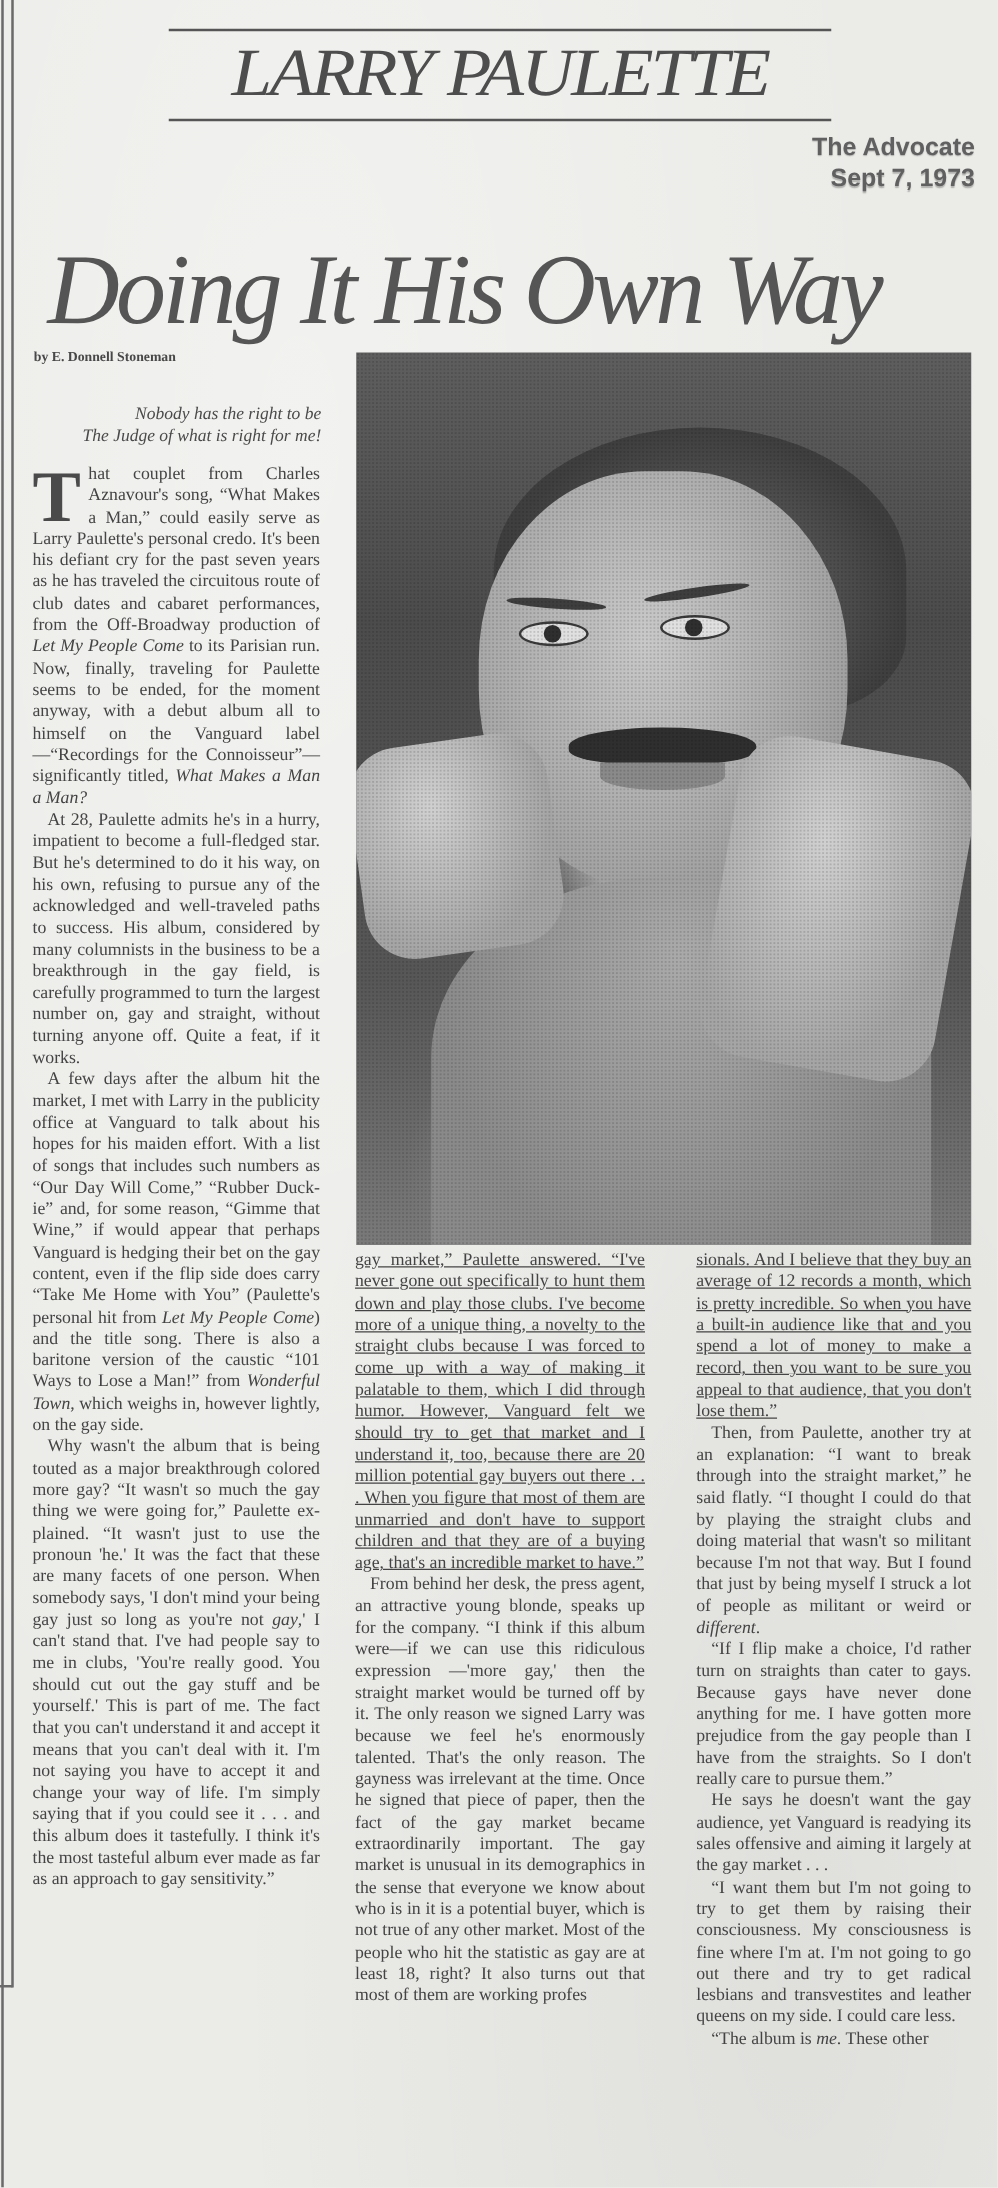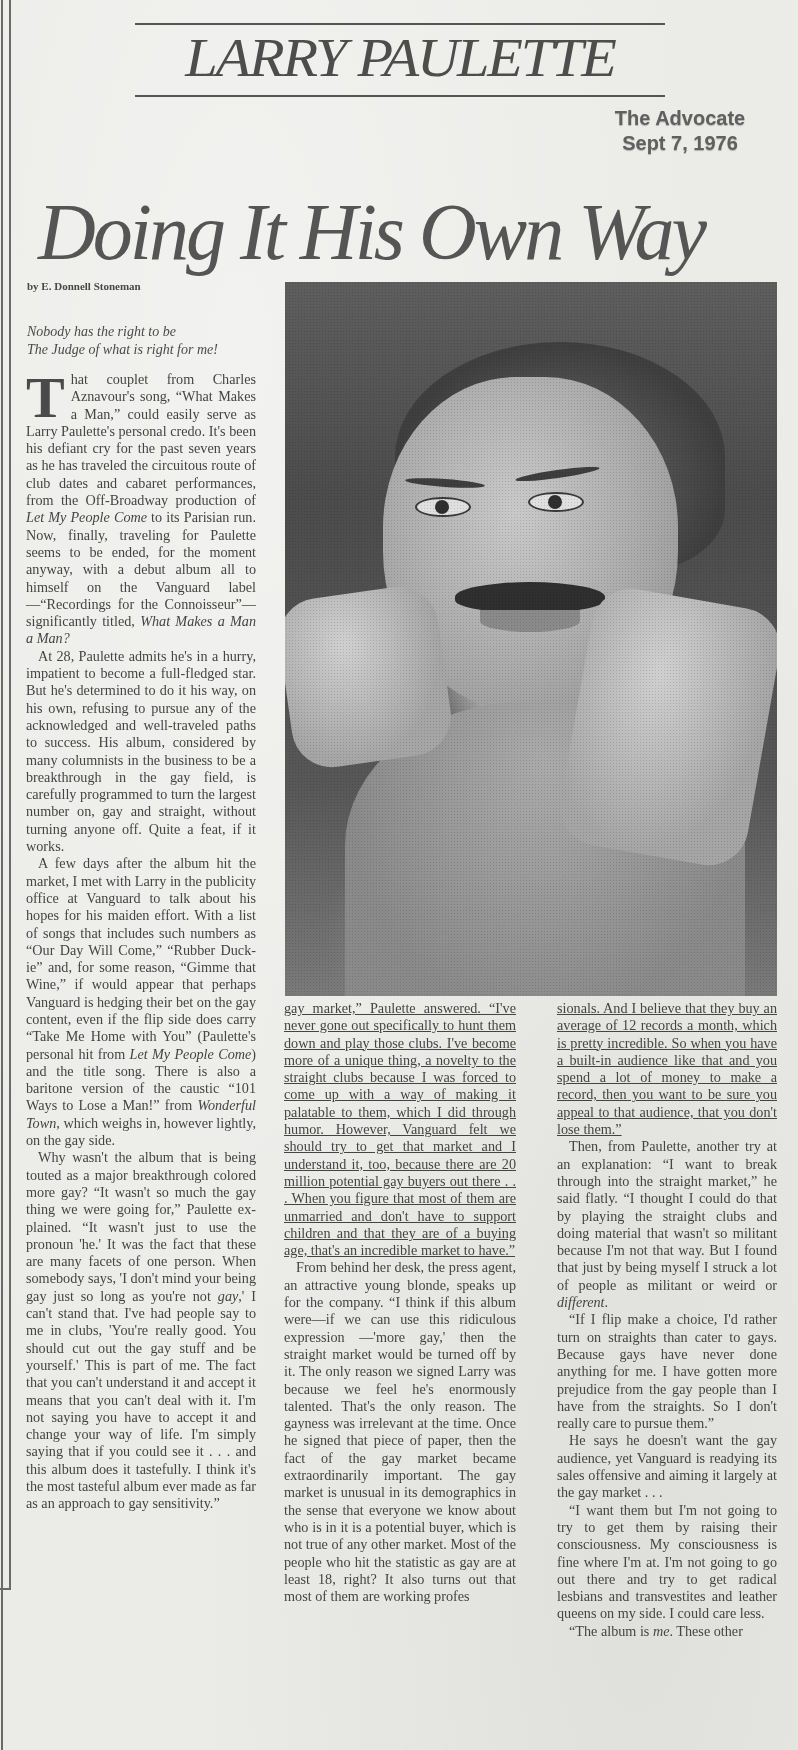--- a/index.html
+++ b/index.html
@@ -27,42 +27,42 @@
 
   .kicker {
     position: absolute; left: 135px; top: 22px; width: 530px; height: 72px;
     text-align: center;
     font-family: "Liberation Serif", serif; font-style: italic;
     font-size: 54px; line-height: 72px; letter-spacing: -2px;
     color: #4d4d4d; transform: scaleX(1.08);
   }
   .source {
     position: absolute; right: 296px; top: 106px; width: 200px;
-    text-align: center;
+    text-align: right;
     font-family: "Liberation Sans", sans-serif; font-weight: bold;
     font-size: 20px; line-height: 25px; color: #606060;
     text-shadow: 0 1px 1px rgba(0,0,0,0.25);
   }
   .source { left: 580px; right: auto; width: 200px; }
   .headline {
     position: absolute; left: 22px; top: 168px; width: 760px;
     font-family: "Liberation Serif", serif; font-style: italic;
     font-size: 80px; line-height: 96px; letter-spacing: -3px;
     color: #555555; white-space: nowrap;
     transform-origin: left top; transform: scaleX(1.0);
   }
   .byline {
     position: absolute; left: 27px; top: 280px;
     font-family: Liberation Serif, serif; font-weight: bold;
     font-size: 11px; color: #484848;
   }
   .epigraph {
     position: absolute; left: 27px; top: 323px; width: 230px;
     font-family: "Liberation Serif", serif; font-style: italic;
-    font-size: 14px; line-height: 18px; color: #4a4a4a;
+    font-size: 14px; line-height: 18px; color: #4a4a4a; text-align: right;
   }
   .col {
     position: absolute;
     font-family: "Liberation Serif", serif;
     font-size: 14.2px; line-height: 17.3px; color: #444;
     text-align: justify; hyphens: manual;
   }
   .col p { margin: 0; text-indent: 12px; }
   .col p.first { text-indent: 0; }
   .col p.noindent { text-indent: 0; text-decoration: underline; }
@@ -120,21 +120,21 @@
 <div class="vline a"></div>
 <div class="vline b"></div>
 <div class="bottom-tick"></div>
 
 <div class="rule top"></div>
 <div class="kicker">LARRY PAULETTE</div>
 <div class="rule bot"></div>
 
 <div class="source">
   <div>The Advocate</div>
-  <div>Sept 7, 1976</div>
+  <div>Sept 7, 1973</div>
 </div>
 
 <h1 class="headline" style="margin:16px;font-weight:normal;">Doing It His Own Way</h1>
 
 <div class="byline">by E. Donnell Stoneman</div>
 
 <div class="epigraph">
   <div>Nobody has the right to be</div>
   <div>The Judge of what is right for me!</div>
 </div>

